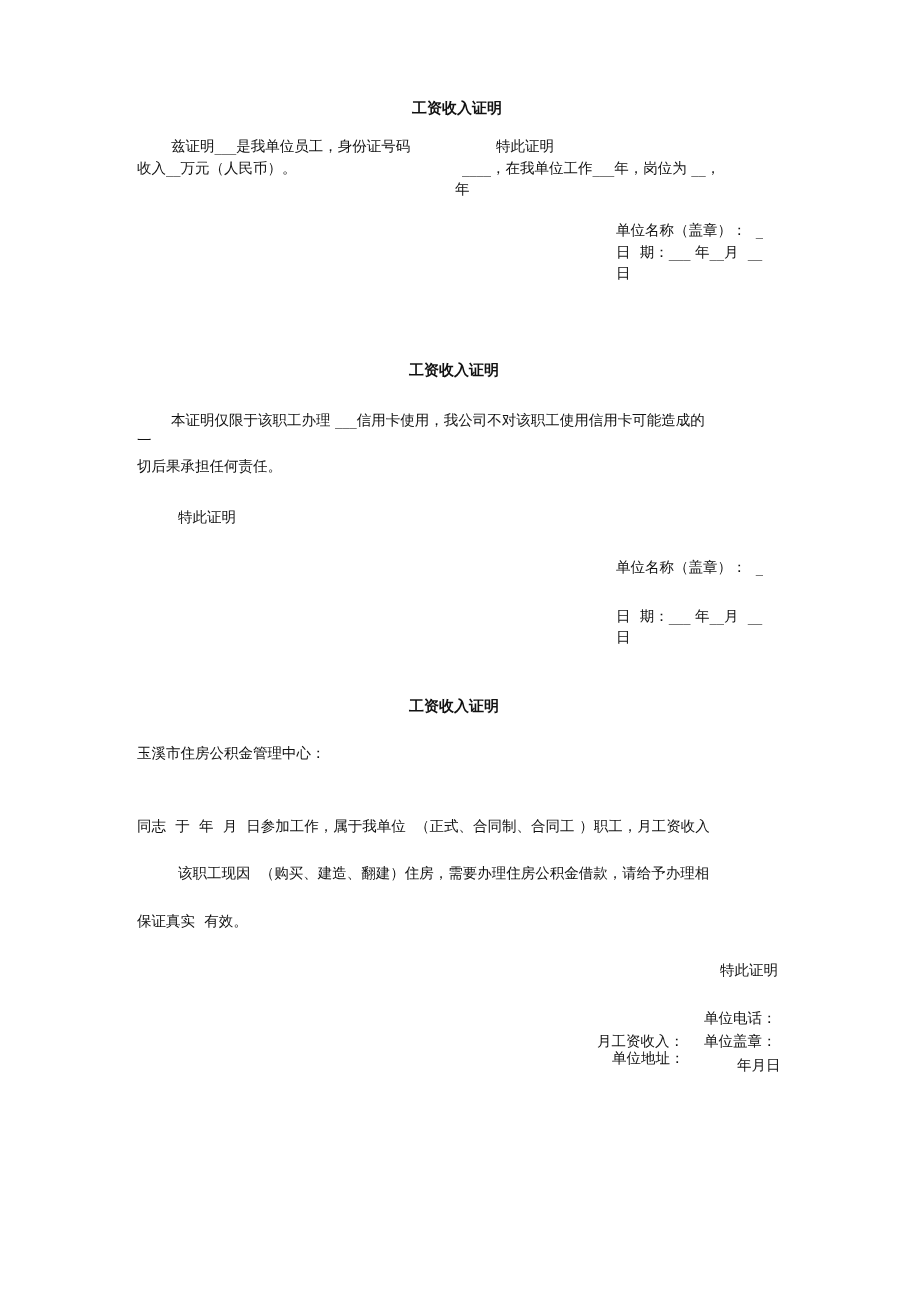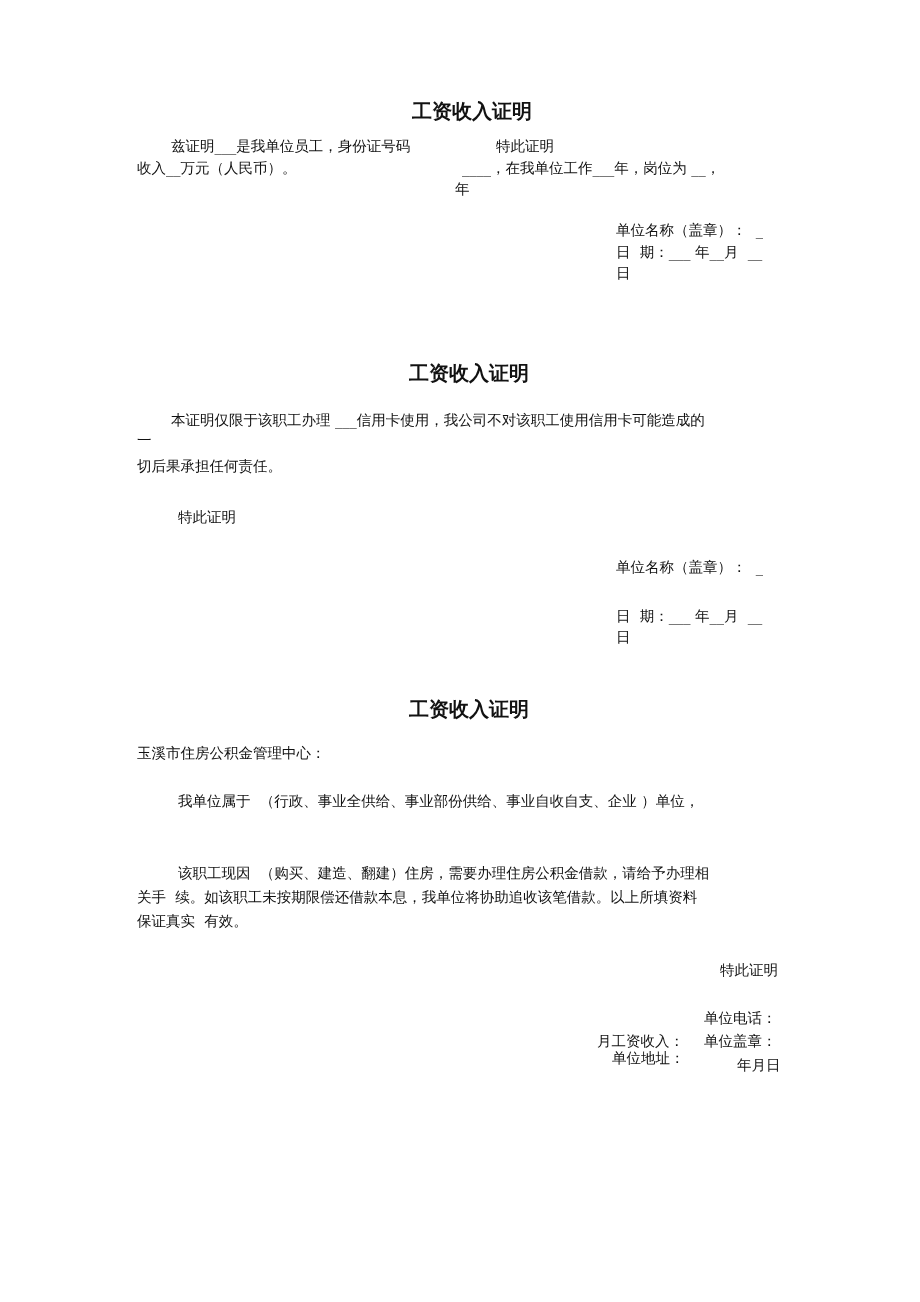--- a/index.html
+++ b/index.html
@@ -3,21 +3,21 @@
   <meta charset="utf-8">
   <style>
     html, body { margin: 0; padding: 0; background: #ffffff; }
     body {
       width: 920px; height: 1302px; position: relative; overflow: hidden;
       font-family: "DejaVu Serif", "Liberation Serif", serif;
       color: #111111;
       font-size: 14.5px;
     }
     .t { position: absolute; white-space: pre; line-height: 1; }
-    .title { font-family: "DejaVu Sans", "Liberation Sans", sans-serif; font-weight: bold; font-size: 20px; }
+    .title { font-family: "DejaVu Sans", "Liberation Sans", sans-serif; font-weight: bold; font-size: 15px; }
     .page { position: absolute; left: 0; top: 0; width: 920px; height: 1302px; }
   </style>
 </head>
 <body>
 
 <div class="page">
 
   <div class="t title" style="left:412px; top:101px;">工资收入证明</div>
   <div class="t" style="left:171px; top:139px;">兹证明___是我单位员工，身份证号码</div>
   <div class="t" style="left:496px; top:139px;">特此证明</div>
@@ -34,23 +34,22 @@
   <div class="t" style="left:137px; top:433px;">一</div>
   <div class="t" style="left:137px; top:459px;">切后果承担任何责任。</div>
   <div class="t" style="left:178px; top:510px;">特此证明</div>
 
   <div class="t" style="left:616px; top:560px;">单位名称（盖章）：  _</div>
   <div class="t" style="left:616px; top:609px;">日  期：___ 年__月  __</div>
   <div class="t" style="left:616px; top:630px;">日</div>
 
   <div class="t title" style="left:409px; top:699px;">工资收入证明</div>
   <div class="t" style="left:137px; top:746px;">玉溪市住房公积金管理中心：</div>
-  <div class="t" style="left:178px; top:794px;">我单位属于  （行政、事业全供给、事业部份供给、事业自收自支、企业 ）单位，</div>
+  <div class="t" style="left:137px; top:819px;">同志  于  年  月  日参加工作，属于我单位  （正式、合同制、合同工 ）职工，月工资收入</div>
   <div class="t" style="left:178px; top:866px;">该职工现因  （购买、建造、翻建）住房，需要办理住房公积金借款，请给予办理相</div>
-  <div class="t" style="left:137px; top:890px;">关手  续。如该职工未按期限偿还借款本息，我单位将协助追收该笔借款。以上所填资料</div>
   <div class="t" style="left:137px; top:914px;text-align:right;">保证真实  有效。</div>
 
   <div class="t" style="left:720px; top:963px;">特此证明</div>
 
   <div class="t" style="left:612px; top:1011px;margin-top:40px;">单位地址：</div>
   <div class="t" style="left:704px; top:1011px;">单位电话：</div>
   <div class="t" style="left:597px; top:1034px;">月工资收入：</div>
   <div class="t" style="left:704px; top:1034px;">单位盖章：</div>
   <div class="t" style="left:737px; top:1058px;">年月日</div>
 

